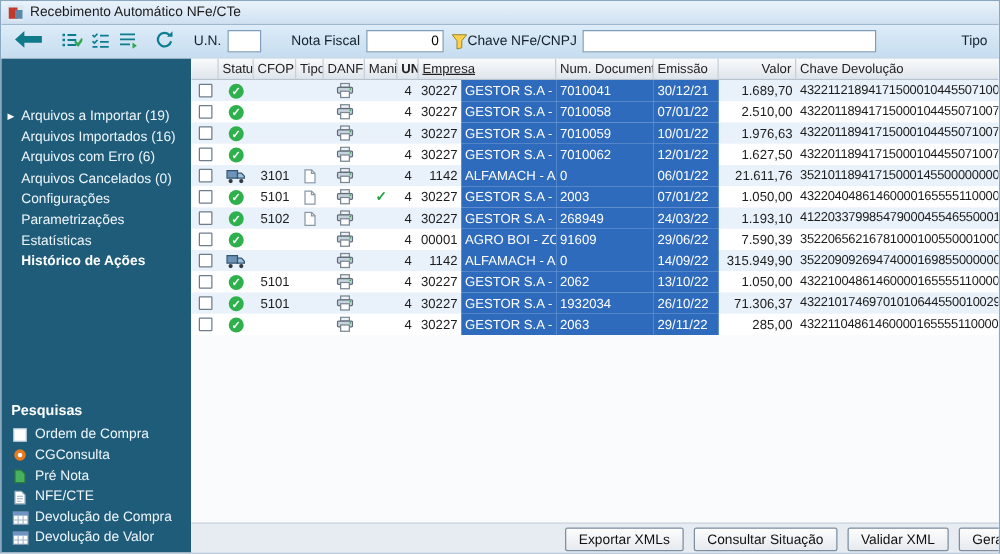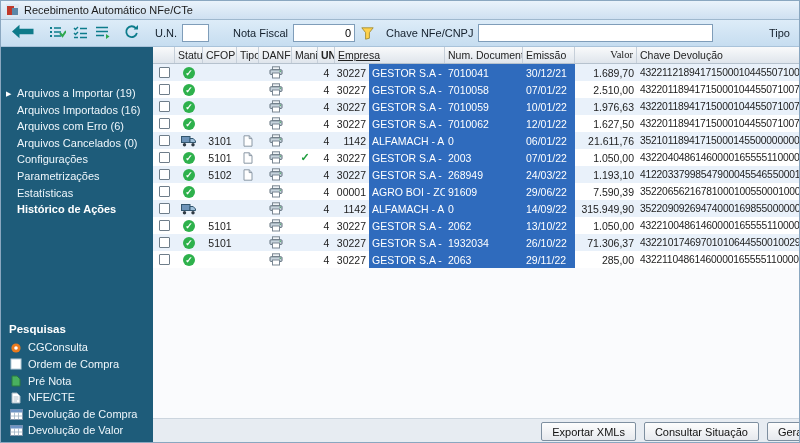--- a/index.html
+++ b/index.html
@@ -11,21 +11,21 @@
   .titlebar .app-icon{display:inline-flex}
 
   .toolbar{height:27px;flex-shrink:0;display:flex;align-items:center;padding:0 7px;
     background:linear-gradient(#ddecf8,#c6ddf0);border-bottom:1px solid #a9c3da}
   .tb-btn{background:none;border:none;padding:1px 3px;display:flex;align-items:center;cursor:pointer}
   .tb-btn.back{margin-right:8px}
   .tb-btn.refresh{margin-left:7px}
   .tb-label{font-size:11px;color:#14202c;margin-right:5px;white-space:nowrap}
   .tb-label.un{margin-left:13px}
   .tb-label.nf{margin-left:24px}
-  .tb-label.chv{margin-left:12px}
+  .tb-label.chv{margin-left:0}
   .tb-label.tipo{margin-left:auto;margin-right:2px}
   .tb-input{height:18px;border:1px solid #7f9db9;font-size:11px;padding:0 3px;background:#fff;font-family:inherit}
   .tb-input.un{width:27px}
   .tb-input.nf{width:62px;text-align:right}
   .tb-input.chv{width:235px}
   .tb-icon{display:inline-flex;margin-left:6px;cursor:pointer}
 
   .content{flex:1;display:flex;min-height:0}
 
   .sidebar{width:152px;flex-shrink:0;background:var(--sidebar-bg,#1e5c7a);color:#fff;display:flex;flex-direction:column;overflow:hidden}
@@ -146,33 +146,33 @@
           <div class="nav-item"><span>Parametrizações</span></div>
           <div class="nav-item"><span>Estatísticas</span></div>
           <div class="nav-item bold"><span>Histórico de Ações</span></div>
         </div>
       <div class="pesquisas">
         <div class="pesq-title">Pesquisas</div>
         <div>
             <div class="pesq-item">
               <span class="picon">
                 <svg width="12" height="12" viewBox="0 0 12 12">
+                  <rect x="1" y="1" width="10" height="10" fill="#fff" stroke="#b9cdd9"></rect>
+                </svg>
+              </span>
+              <span>Ordem de Compra</span>
+            </div>
+            <div class="pesq-item">
+              <span class="picon">
+                <svg width="12" height="12" viewBox="0 0 12 12">
                   <circle cx="6" cy="6" r="4.6" fill="#e87a1e"></circle>
                   <circle cx="6" cy="6" r="1.8" fill="#fff"></circle>
                 </svg>
               </span>
               <span>CGConsulta</span>
-            </div>
-            <div class="pesq-item">
-              <span class="picon">
-                <svg width="12" height="12" viewBox="0 0 12 12">
-                  <rect x="1" y="1" width="10" height="10" fill="#fff" stroke="#b9cdd9"></rect>
-                </svg>
-              </span>
-              <span>Ordem de Compra</span>
             </div>
             <div class="pesq-item">
               <span class="picon">
                 <svg width="12" height="12" viewBox="0 0 12 12">
                   <path d="M2 1h5l3 3v7H2z" fill="#49b05f" stroke="#2a7a3e"></path>
                 </svg>
               </span>
               <span>Pré Nota</span>
             </div>
             <div class="pesq-item">
@@ -214,21 +214,21 @@
             <div class="hc" style="width: 22px;"></div>
             <div class="hc" style="width: 28px;">Status</div>
             <div class="hc" style="width: 34px;">CFOP</div>
             <div class="hc" style="width: 22px;">Tipo</div>
             <div class="hc" style="width: 33px;">DANFE</div>
             <div class="hc" style="width: 26px;">Manif.</div>
             <div class="hc" style="width: 17px; font-weight: bold;">UN</div>
             <div class="hc" style="width: 110px; text-decoration: underline;">Empresa</div>
             <div class="hc" style="width: 78px;">Num. Documento</div>
             <div class="hc" style="width: 52px;">Emissão</div>
-            <div class="hc right" style="width: 62px; font-family: Liberation Serif, serif;">Valor</div>
+            <div class="hc right" style="width: 62px;">Valor</div>
             <div class="hc flex">Chave Devolução</div>
           </div>
         <div class="gbody">
             <div class="trow odd">
               <div class="tc" style="width: 22px;">
                 <span class="cb"></span>
               </div>
               <div class="tc" style="width: 28px;">
                 <span class="okc">✓</span>
               </div>
@@ -597,19 +597,20 @@
               <div class="tc blue" style="width: 52px;">29/11/22</div>
               <div class="tc right" style="width: 62px;">285,00</div>
               <div class="tc chave">43221104861460000165555110000206317482101179</div>
             </div>
           </div>
       </div>
       <div class="footer">
         <div class="footer-buttons">
             <button class="fbtn">Exportar XMLs</button>
             <button class="fbtn">Consultar Situação</button>
+            <button class="fbtn">Validar XML</button>
             <button class="fbtn">Gerar</button>
           </div>
       </div>
     </div>
 
   </div>
 </div>
 
 </body></html>

